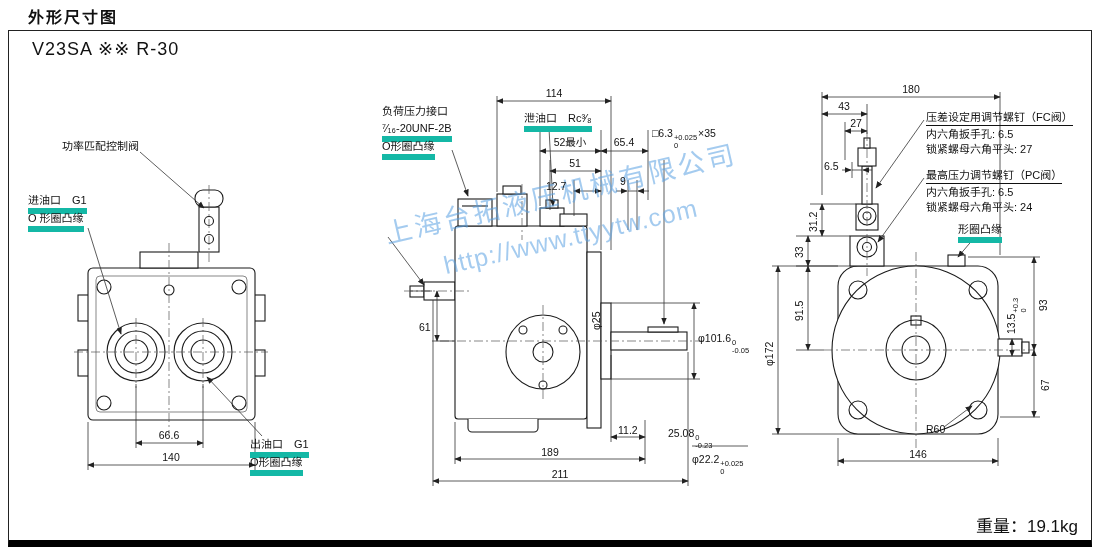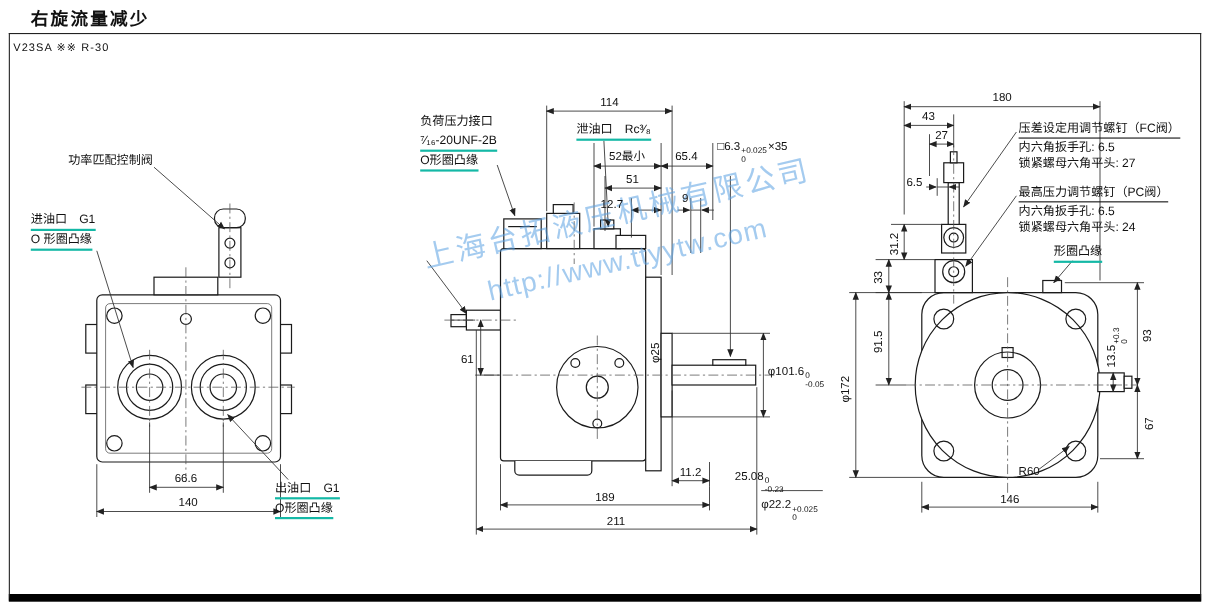--- a/index.html
+++ b/index.html
@@ -3,43 +3,43 @@
 <meta charset="utf-8">
 <style>
   *{margin:0;padding:0;box-sizing:border-box}
   html,body{background:#fff}
   .sheet{position:relative;width:1100px;height:552px;background:#fff;overflow:hidden;
          font-family:"Liberation Sans","DejaVu Sans",sans-serif;color:#111}
   .frame{position:absolute;left:8px;top:30px;right:8px;bottom:5px;
          border:1.5px solid #222;border-bottom:7px solid #000;z-index:0}
   .page-heading{position:absolute;left:28px;top:4px;font-size:16px;font-weight:700;
          font-family:"Liberation Serif","DejaVu Serif",serif;letter-spacing:2px;z-index:3}
-  .model{position:absolute;left:12px;top:38px;font-size:10px;letter-spacing:1px;z-index:3}
+  .model{position:absolute;left:32px;top:38px;font-size:18px;letter-spacing:1px;z-index:3}
   .weight{position:absolute;right:22px;top:512px;font-size:17px;z-index:3}
   svg.linework{position:absolute;left:0;top:0;z-index:1}
   .lbl{position:absolute;font-size:11px;line-height:1.3;white-space:nowrap;z-index:3}
   .dim{position:absolute;font-size:10.5px;line-height:1.1;white-space:nowrap;z-index:3}
   .cx{transform:translateX(-50%)}
-  .ul{border-bottom:2px solid #14b8a6;padding-bottom:1px}
+  .ul{border-bottom:6px solid #14b8a6;padding-bottom:1px}
   .rot{transform:rotate(-90deg);transform-origin:0 0}
   .tol{display:inline-flex;flex-direction:column;justify-content:center;font-size:7.5px;
        line-height:1.1;vertical-align:-3px;margin:0 1px}
   .block{position:absolute;z-index:3;font-size:11px;line-height:1.3;white-space:nowrap}
   .block .t{display:inline-block;border-bottom:1px solid #111;padding-bottom:1px;margin-bottom:1px}
   .wm{position:absolute;left:330px;top:172px;width:470px;transform:rotate(-13deg);
       color:rgba(90,160,225,.55);text-align:center;z-index:2;pointer-events:none}
   .wm-l1{font-size:27px;letter-spacing:3px}
   .wm-l2{font-size:25px;margin-top:12px;letter-spacing:1px}
 </style>
 </head>
 <body>
 
 <div class="sheet">
 
-  <div class="page-heading">右旋流量减少</div>
+  <div class="page-heading">外形尺寸图</div>
   <div class="frame"></div>
   <div class="model">V23SA ※※ R-30</div>
 
   <svg class="linework" width="1100" height="552" viewBox="0 0 1100 552">
     <defs>
       <marker id="ah" viewBox="0 0 10 10" refX="9" refY="5" markerWidth="9" markerHeight="9" orient="auto-start-reverse">
         <path d="M0 1 L10 5 L0 9 z" fill="#222"></path>
       </marker>
     </defs>
 
@@ -295,14 +295,15 @@
     <span>13.5</span><span class="tol">
         <span>+0.3</span>
         <span>0</span>
       </span>
   </div>
   <div class="dim rot" style="left:1038px;top:311px">93</div>
   <div class="dim rot" style="left:1040px;top:391px">67</div>
   <div class="dim" style="left:926px;top:424px">R60</div>
   <div class="dim cx" style="left:918px;top:449px">146</div>
 
+  <div class="weight">重量：19.1kg</div>
 
 </div>
 
 </body></html>

